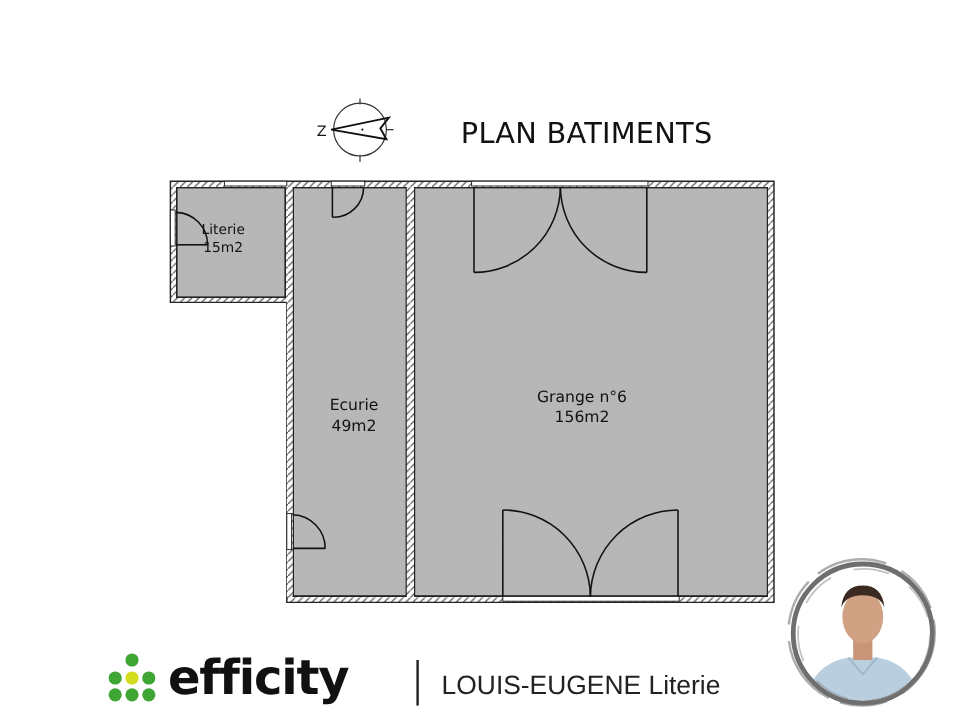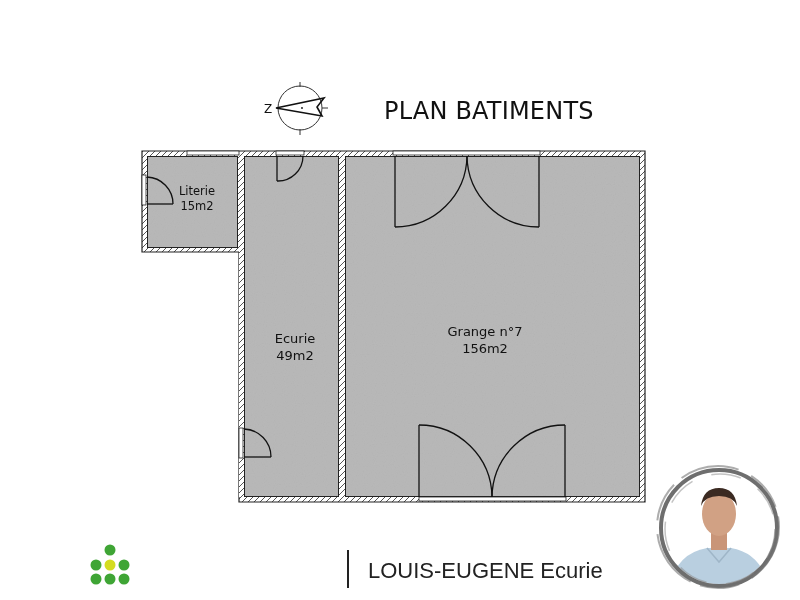--- a/index.html
+++ b/index.html
@@ -92,47 +92,48 @@
   </g>
 
   <g fill="none" stroke="#111" stroke-width="1.3">
     <line x1="419" y1="497" x2="419" y2="425"></line>
     <line x1="565" y1="497" x2="565" y2="425"></line>
     <path d="M419,425 A73,73 0 0 1 492,497"></path>
     <path d="M565,425 A73,73 0 0 0 492,497"></path>
   </g>
 </svg>
 
-<div class="room-label small" style="left:167px;top:184px;width:60px;">
+<div class="room-label small" style="left:156px;top:184px;width:60px;">
   <div>Literie</div>
   <div>15m2</div>
 </div>
 <div class="room-label" style="left:260px;top:330px;width:70px;">
   <div>Ecurie</div>
   <div>49m2</div>
 </div>
 <div class="room-label" style="left:430px;top:323px;width:110px;">
-  <div>Grange n°7</div>
+  <div>Grange n°6</div>
   <div>156m2</div>
 </div>
 
 <div class="footer-logo">
   <svg width="44" height="42" viewBox="0 0 44 42">
     <circle cx="22" cy="6" r="5.5" fill="#3fa535"></circle>
     <circle cx="8" cy="21" r="5.5" fill="#3fa535"></circle>
     <circle cx="22" cy="21" r="5.5" fill="#d4dc1f"></circle>
     <circle cx="36" cy="21" r="5.5" fill="#3fa535"></circle>
     <circle cx="8" cy="35" r="5.5" fill="#3fa535"></circle>
     <circle cx="22" cy="35" r="5.5" fill="#3fa535"></circle>
     <circle cx="36" cy="35" r="5.5" fill="#3fa535"></circle>
   </svg>
+  <span class="brand-text">efficity</span>
 </div>
 
 <div class="sep"></div>
-<div class="agent-name">LOUIS-EUGENE Ecurie</div>
+<div class="agent-name">LOUIS-EUGENE Literie</div>
 
 <svg class="avatar" viewBox="0 0 128 132">
   <defs>
     <clipPath id="avclip">
         <circle cx="64" cy="66" r="56"></circle>
       </clipPath>
   </defs>
   <g clip-path="url(#avclip)">
     <rect width="128" height="132" fill="#ffffff"></rect>
     <path d="M14,132 Q18,92 52,86 L76,86 Q110,92 114,132 Z" fill="#b9cfe0"></path>

